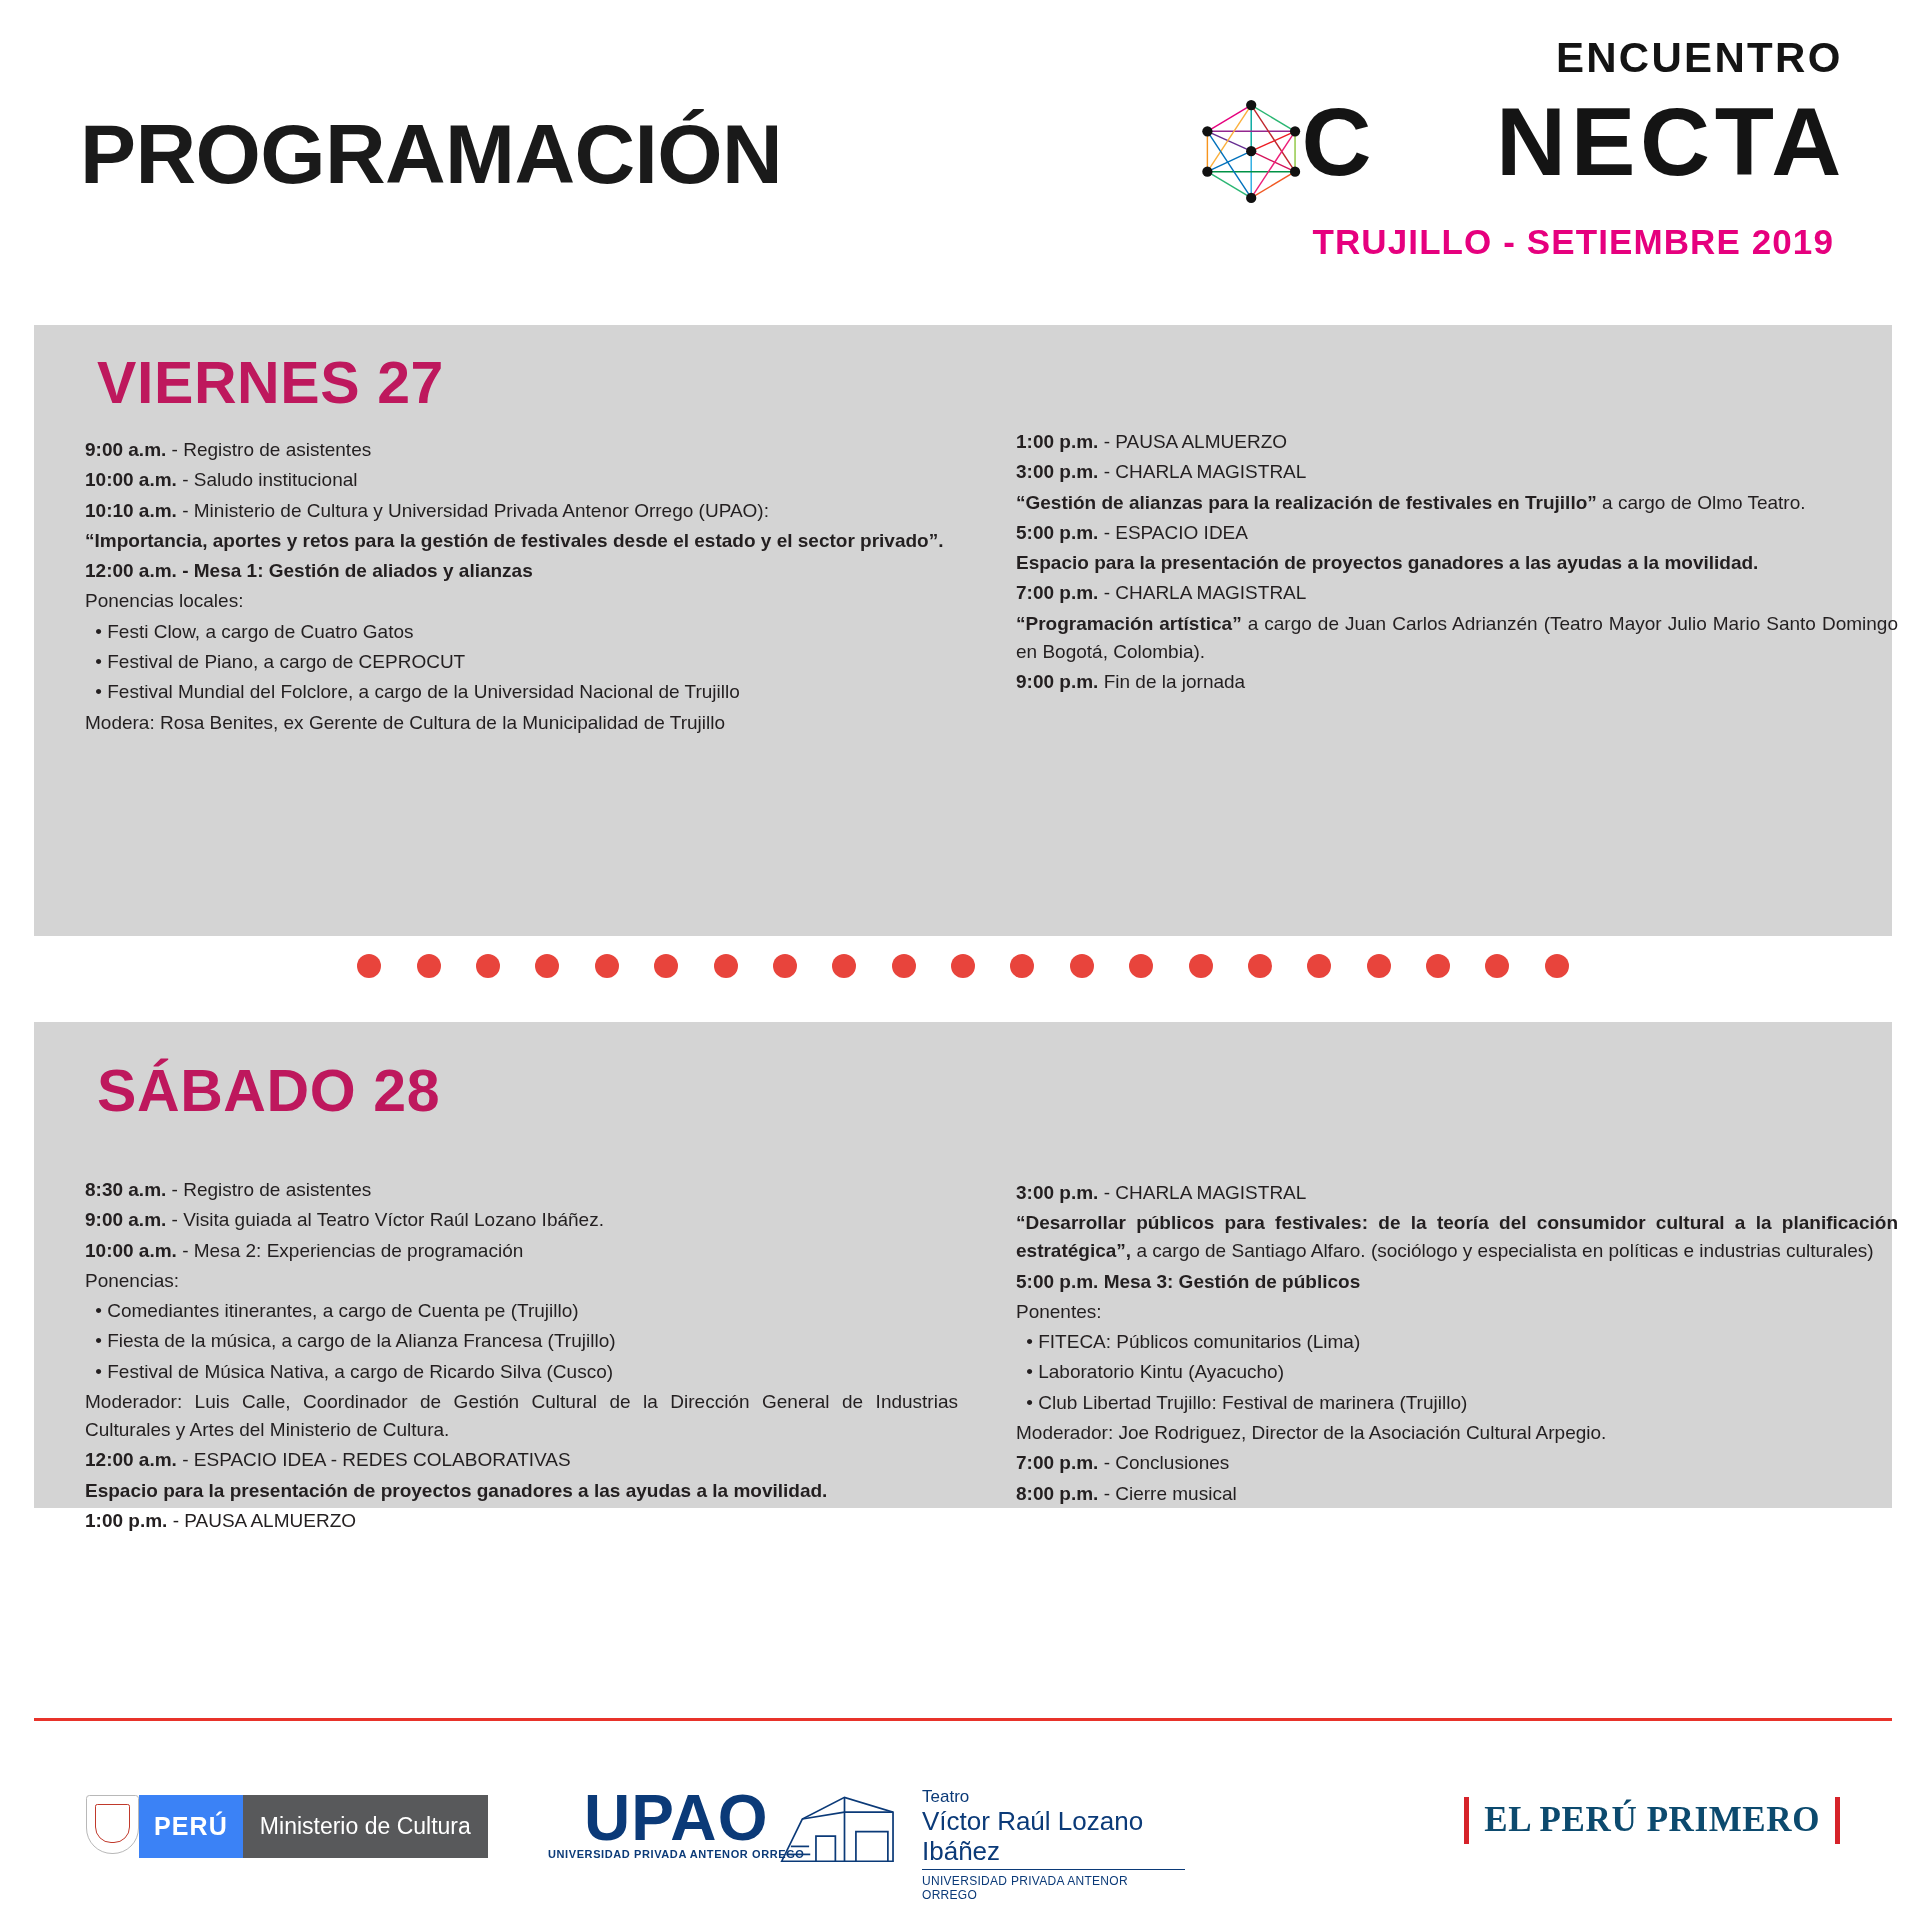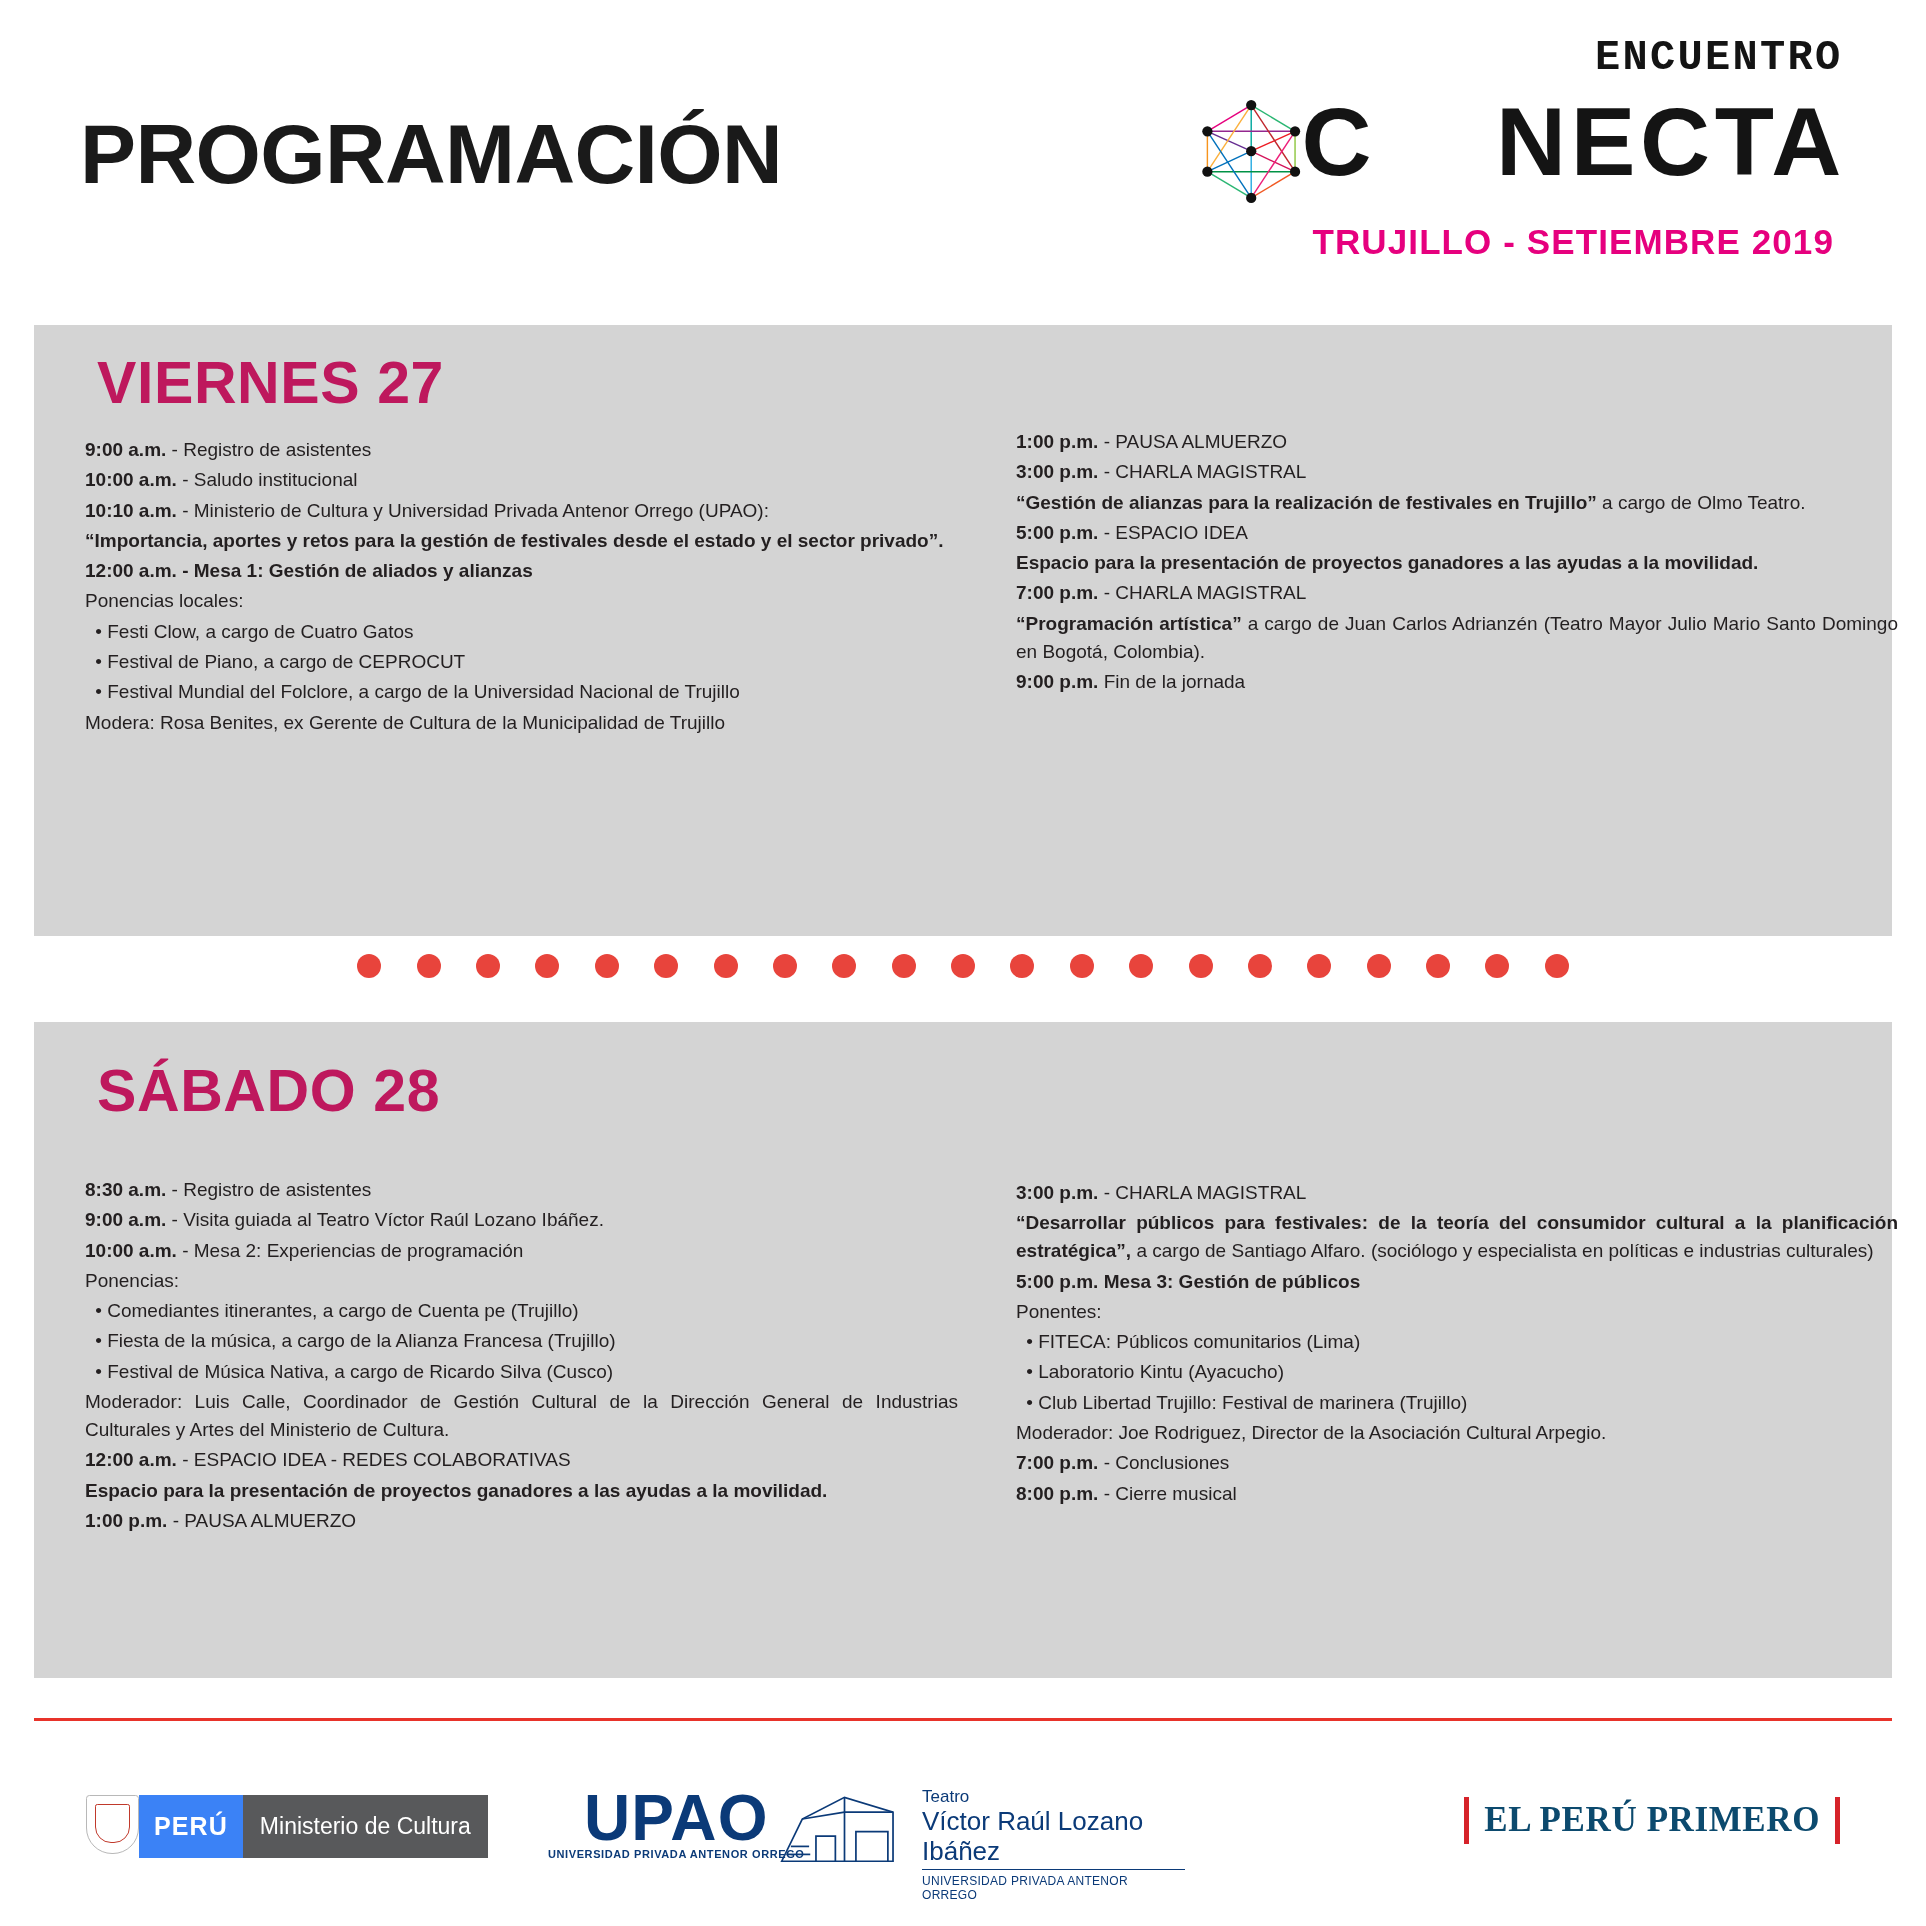--- a/index.html
+++ b/index.html
@@ -20,21 +20,21 @@
   .title-programacion{
     position:absolute;left:80px;top:106px;
     font-size:84px;font-weight:bold;letter-spacing:-0.6px;
     color:#1a1a1a;
   }
   .brand{
     position:absolute;right:80px;top:34px;width:759px;height:251px;
   }
   .brand-encuentro{
     position:absolute;right:3.4px;top:0;
-    font-size:42px;font-weight:bold;letter-spacing:2.3px;color:#141414;font-family:Liberation Mono, monospace;
+    font-size:42px;font-weight:bold;letter-spacing:2.3px;color:#141414;
   }
   .brand-conecta{
     position:absolute;right:0;top:51px;
     font-size:97px;font-weight:bold;letter-spacing:4.6px;color:#141414;
     line-height:114px;
     white-space:nowrap;
   }
   .brand-conecta .gap{display:inline-block;width:120px;}
   .logo-node{
     position:absolute;left:103px;top:62px;width:123px;height:111px;
@@ -42,21 +42,21 @@
   .brand-sub{
     position:absolute;right:12px;top:188px;
     font-size:35px;font-weight:bold;letter-spacing:1.1px;color:#e6007e;
   }
 
   
   .panel{
     position:absolute;left:34px;width:1858px;background:#d4d4d4;
   }
   #panel-friday{top:325px;height:611px;}
-  #panel-saturday{top:1022px;height:656px;}
+  #panel-saturday{top:1022px;height:486px;}
 
   .day-title{
     position:absolute;left:63px;
     font-size:59px;font-weight:bold;color:#be185d;letter-spacing:0.6px;
   }
   #day-title-friday{top:24px;}
   #day-title-saturday{top:35px;}
 
   .col{
     position:absolute;

